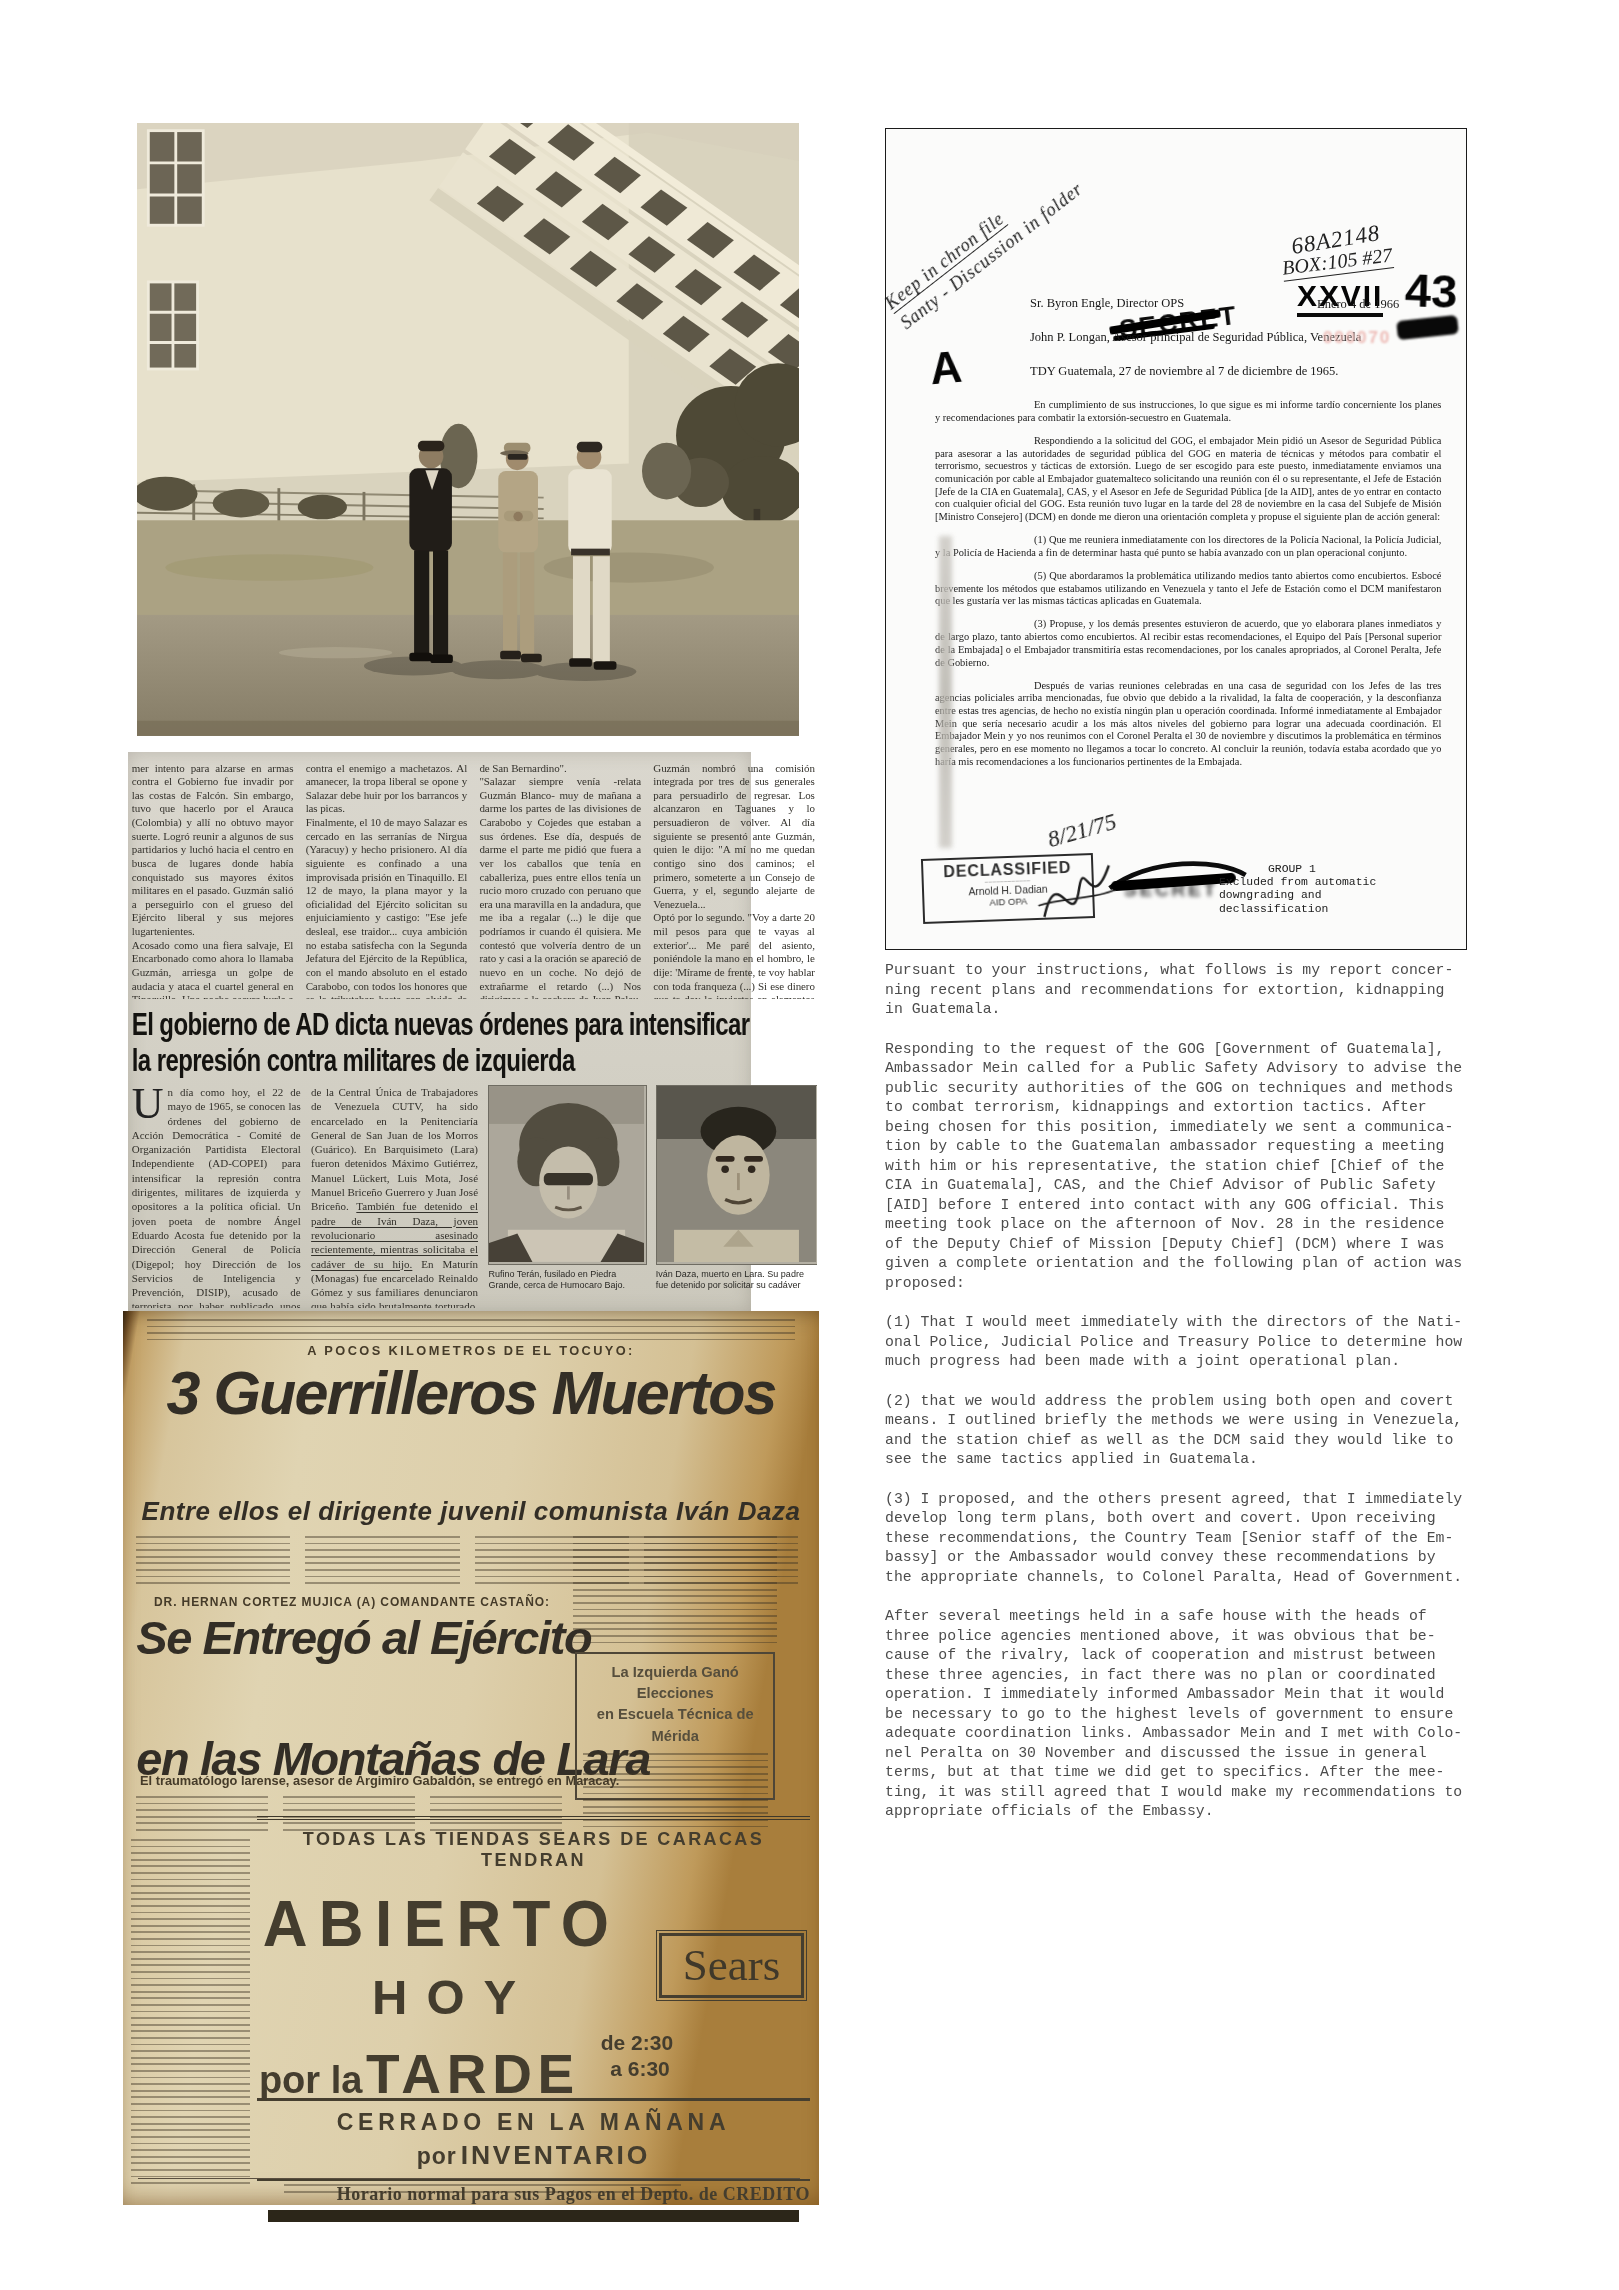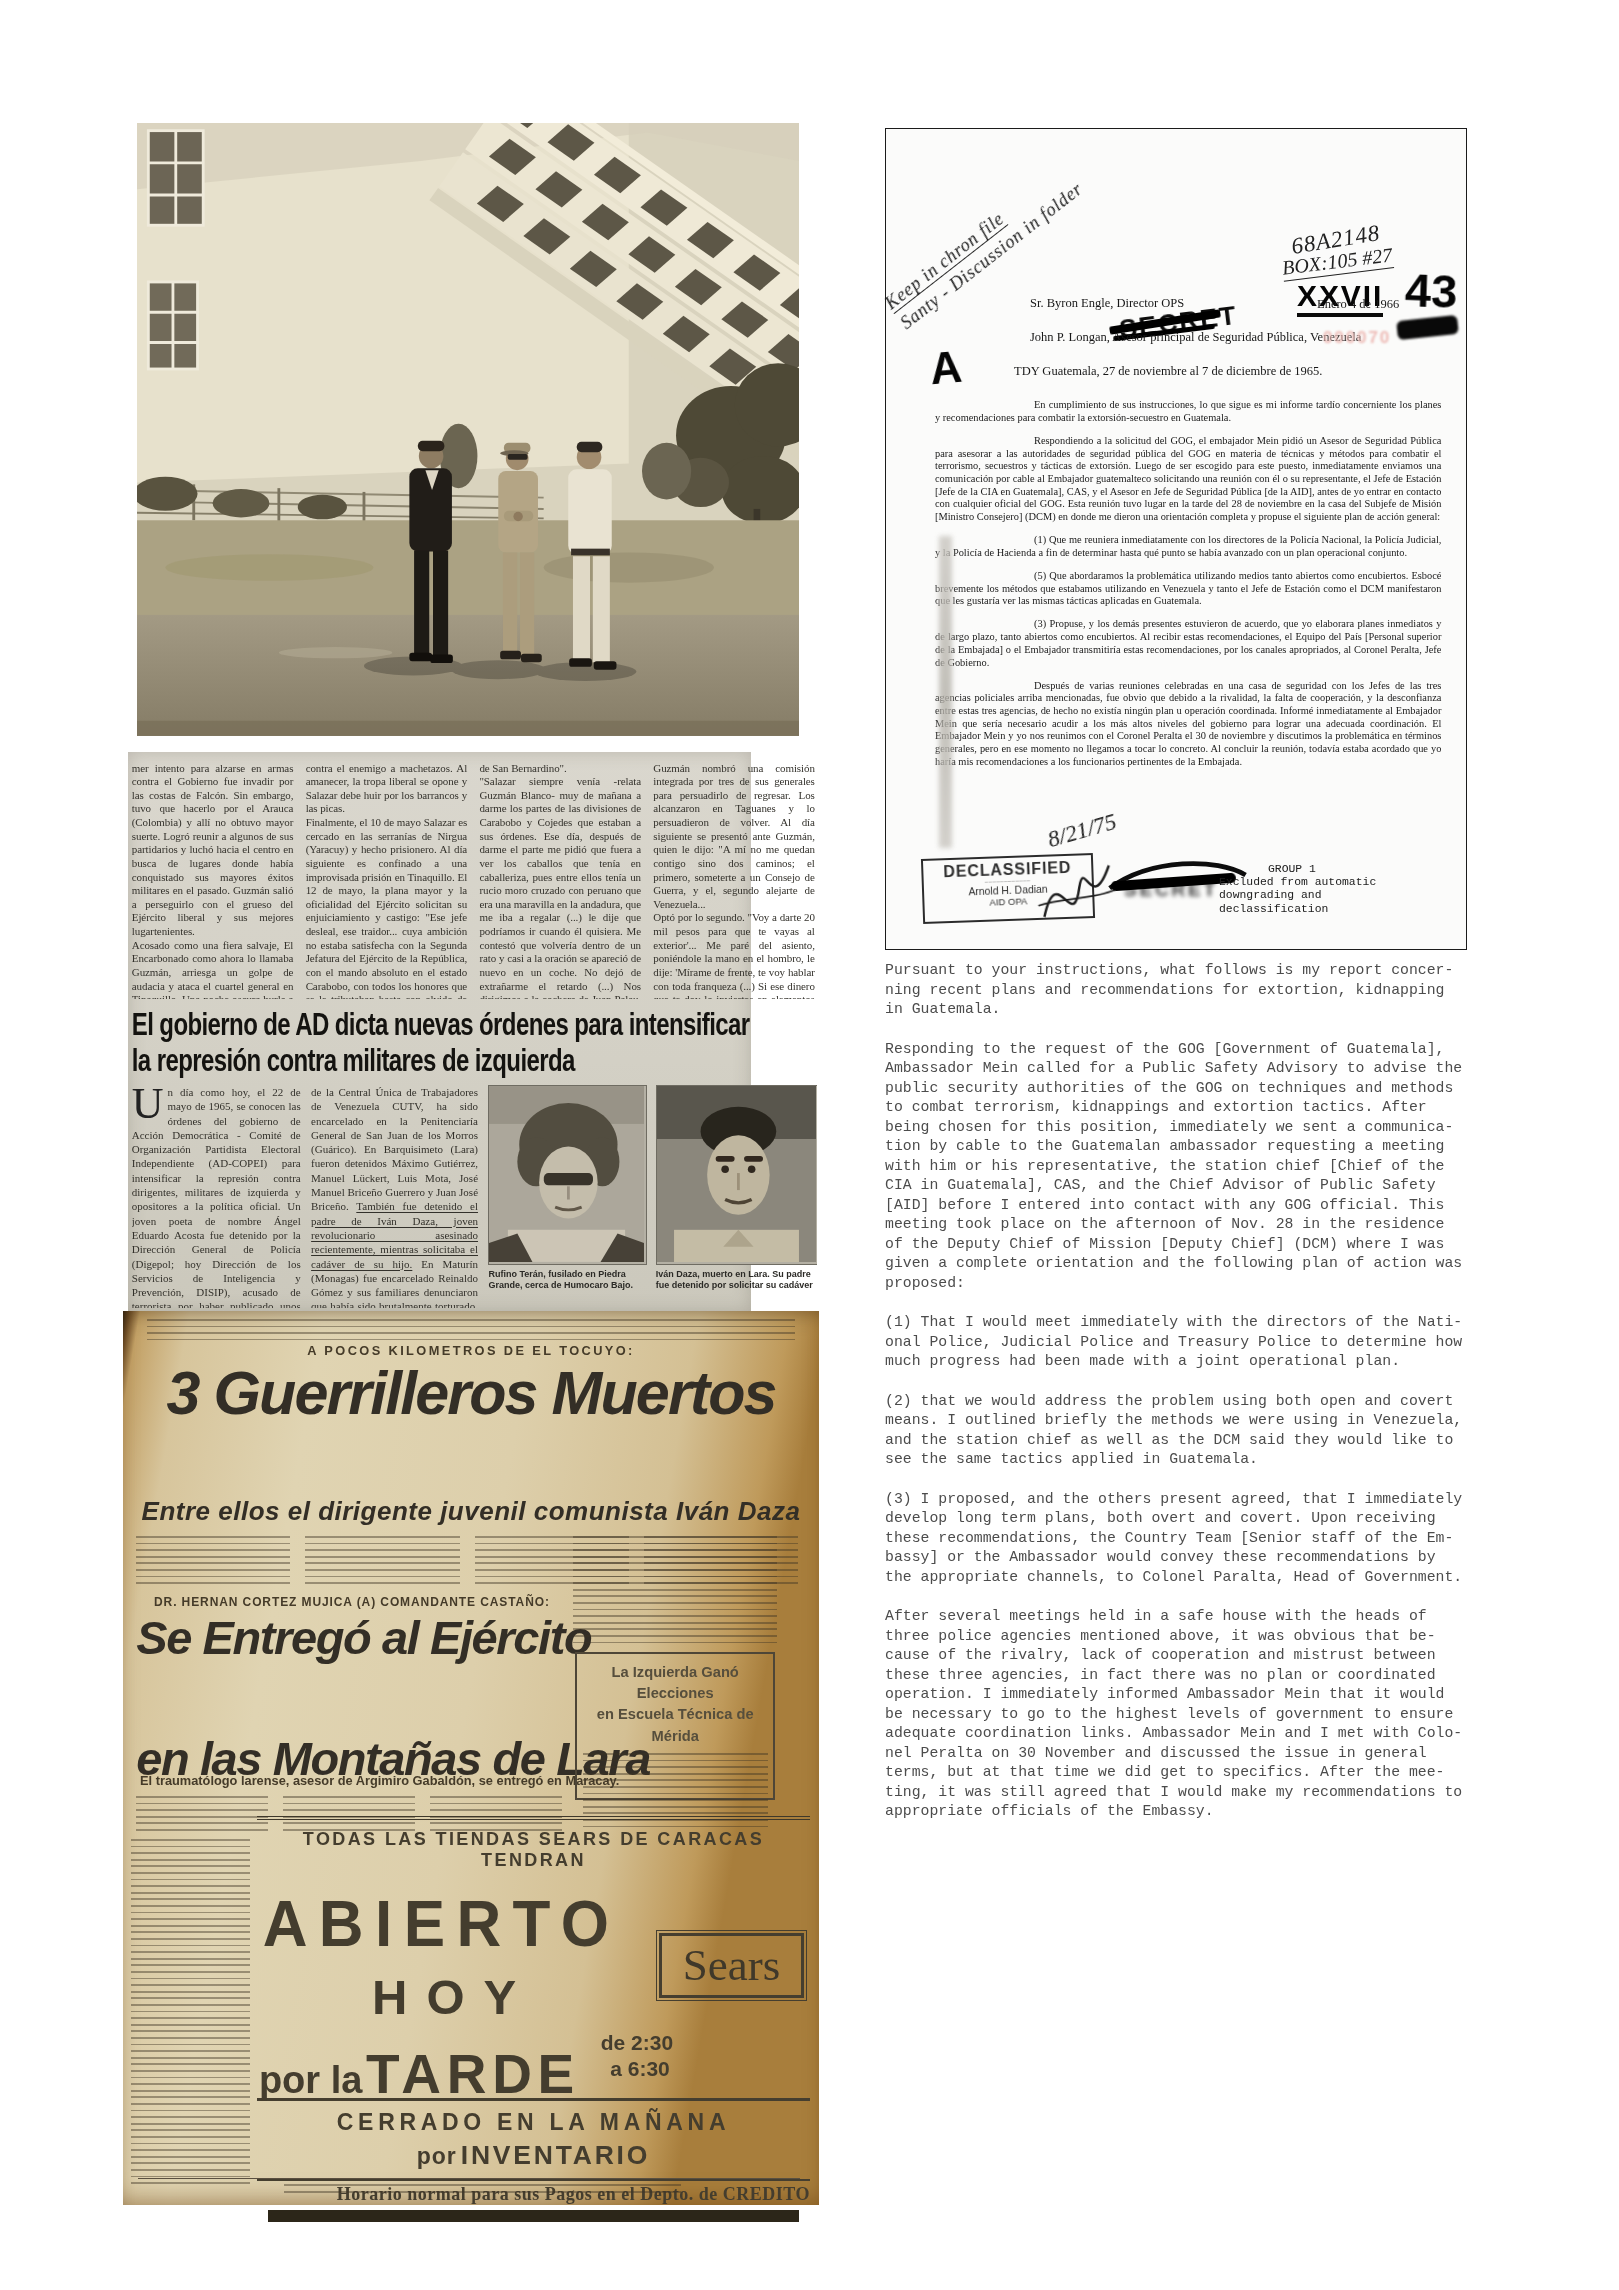--- a/index.html
+++ b/index.html
@@ -21,21 +21,21 @@
            font-weight:bold;font-size:24px;letter-spacing:-0.6px;color:#141310;}
   .clip1-h span{display:inline-block;transform:scaleY(1.32);transform-origin:top left;}
   .clip1-body{position:absolute;left:3.8px;top:333px;width:685px;height:223px;display:flex;gap:10.4px;overflow:hidden;}
   .cbody{font-size:11px;line-height:1.3;text-align:justify;color:#33312b;filter:blur(0.2px);}
   .b1{width:170px;} .b2{width:168px;}
   .dropcap{float:left;font-size:44px;line-height:.85;padding-right:3.8px;color:#222;font-family:"Liberation Serif",serif;}
   .uline{text-decoration:underline;text-underline-offset:1.9px;}
   .figcol{display:flex;flex-direction:column;}
   .f1{width:157px;} .f2{width:161px;}
   .figimg{width:100%;height:178px;background:#b4b0a4;border:0.9px solid #6f6c62;}
-  .figcap{margin-top:3.8px;font-family:"Liberation Sans",sans-serif;font-weight:bold;
+  .figcap{margin-top:3.8px;font-family:"Liberation Sans",sans-serif;font-weight:normal;
           font-size:9px;line-height:1.2;color:#2b2a26;filter:blur(0.2px);}
 
   
   .paper2{left:123px;top:1311px;width:696px;height:894px;
           background:linear-gradient(100deg,#2c1f10 0px,#6d4d27 6.6px,#c3a166 17px,#d7c59c 66px,
                      #e0d4b2 199px,#ddcfab 407px,#d4c094 568px,#bf9a5b 658px,#a87e3c 696px);
           box-shadow:inset 0 13.2px 19px -11.4px rgba(70,45,15,.5),inset 0 -15px 24.6px -11.4px rgba(110,65,15,.55);
           color:#3a342a;}
   .tx{background:repeating-linear-gradient(180deg,rgba(62,52,36,.55) 0 1.9px,rgba(0,0,0,0) 1.9px 6.6px);
       filter:blur(0.7px);opacity:.8;}
@@ -376,21 +376,21 @@
     <div class="abs hand" style="left:396px;top:121px;font-size:20px;transform:rotate(-7deg);border-bottom:1.9px solid #222;padding-bottom:0.9px;">BOX:105 #27</div>
     <div class="abs marker" style="left:411px;top:150px;font-size:30px;letter-spacing:1.9px;border-bottom:4.7px solid #0a0a0a;filter:blur(0.3px);">XXVII</div>
     <div class="abs marker" style="left:519px;top:134px;font-size:47px;transform:rotate(2deg);filter:blur(0.3px);">43</div>
     <div class="abs" style="left:511px;top:189px;width:61px;height:19px;background:#090909;border-radius:5.7px;transform:rotate(-6deg);filter:blur(0.8px);"></div>
 
     <div class="abs typed" style="left:144px;top:167px;">Sr. Byron Engle, Director OPS</div>
     <div class="abs typed" style="left:431px;top:168px;">Enero 4 de 1966</div>
     <div class="abs typed" style="left:144px;top:201px;">John P. Longan, Asesor principal de Seguridad Pública, Venezuela</div>
     <div class="abs" style="left:437px;top:199px;font-family:'Liberation Sans',sans-serif;font-weight:bold;font-size:17px;letter-spacing:1.9px;color:#edb9b4;filter:blur(0.9px);">000070</div>
     <div class="abs marker" style="left:44px;top:214px;font-size:44px;transform:rotate(-5deg);filter:blur(0.4px);">A</div>
-    <div class="abs typed" style="left:128px;top:235px;text-align:center;">TDY Guatemala, 27 de noviembre al 7 de diciembre de 1965.</div>
+    <div class="abs typed" style="left:144px;top:235px;text-align:center;">TDY Guatemala, 27 de noviembre al 7 de diciembre de 1965.</div>
 
     <div class="memo-body">
       <p>En cumplimiento de sus instrucciones, lo que sigue es mi informe tardío concerniente los planes y recomendaciones para combatir la extorsión-secuestro en Guatemala.</p>
       <p>Respondiendo a la solicitud del GOG, el embajador Mein pidió un Asesor de Seguridad Pública para asesorar a las autoridades de seguridad pública del GOG en materia de técnicas y métodos para combatir el terrorismo, secuestros y tácticas de extorsión.  Luego de ser escogido para este puesto, inmediatamente enviamos una comunicación por cable al Embajador guatemalteco solicitando una reunión con él o su representante, el Jefe de Estación [Jefe de la CIA en Guatemala], CAS, y el Asesor en Jefe de Seguridad Pública [de la AID], antes de yo entrar en contacto con cualquier oficial del GOG.  Esta reunión tuvo lugar en la tarde del 28 de noviembre en la casa del Subjefe de Misión [Ministro Consejero] (DCM) en donde me dieron una orientación completa y propuse el siguiente plan de acción general:</p>
       <p>(1) Que me reuniera inmediatamente con los directores de la Policía Nacional, la Policía Judicial, y la Policía de Hacienda a fin de determinar hasta qué punto se había avanzado con un plan operacional conjunto.</p>
       <p>(5) Que abordaramos la problemática utilizando medios tanto abiertos como encubiertos.  Esbocé brevemente los métodos que estabamos utilizando en Venezuela y tanto el Jefe de Estación como el DCM manifestaron que les gustaría ver las mismas tácticas aplicadas en Guatemala.</p>
       <p>(3) Propuse, y los demás presentes estuvieron de acuerdo, que yo elaborara planes inmediatos y de largo plazo, tanto abiertos como encubiertos.  Al recibir estas recomendaciones, el Equipo del País [Personal superior de la Embajada] o el Embajador transmitiría estas recomendaciones, por los canales apropriados, al Coronel Peralta, Jefe de Gobierno.</p>
       <p>Después de varias reuniones celebradas en una casa de seguridad con los Jefes de las tres agencias policiales arriba mencionadas, fue obvio que debido a la rivalidad, la falta de cooperación, y la desconfianza entre estas tres agencias, de hecho no existía ningún plan u operación coordinada.  Informé inmediatamente al Embajador Mein que sería necesario acudir a los más altos niveles del gobierno para lograr una adecuada coordinación.  El Embajador Mein y yo nos reunimos con el Coronel Peralta el 30 de noviembre y discutimos la problemática en términos generales, pero en ese momento no llegamos a tocar lo concreto.  Al concluir la reunión, todavía estaba acordado que yo haría mis recomendaciones a los funcionarios pertinentes de la Embajada.</p>
     </div>
 

